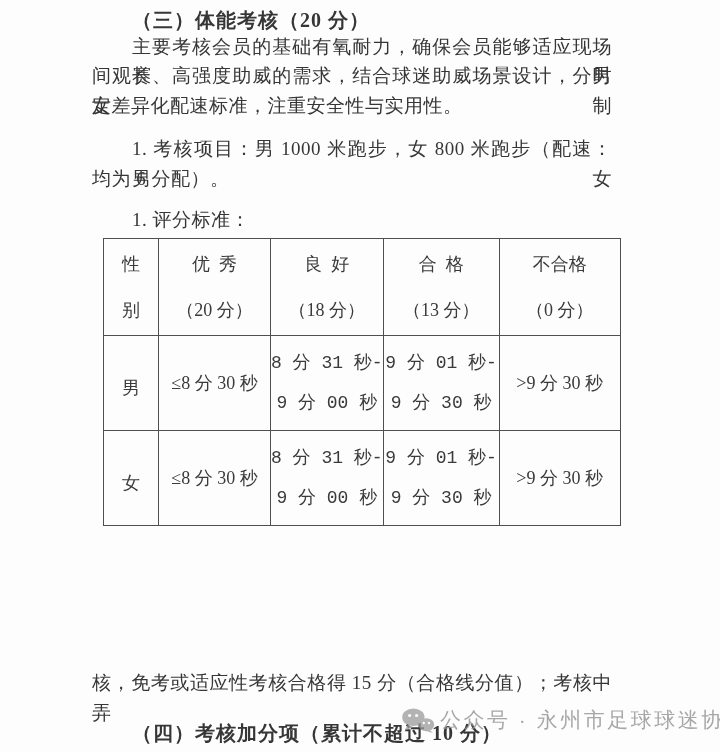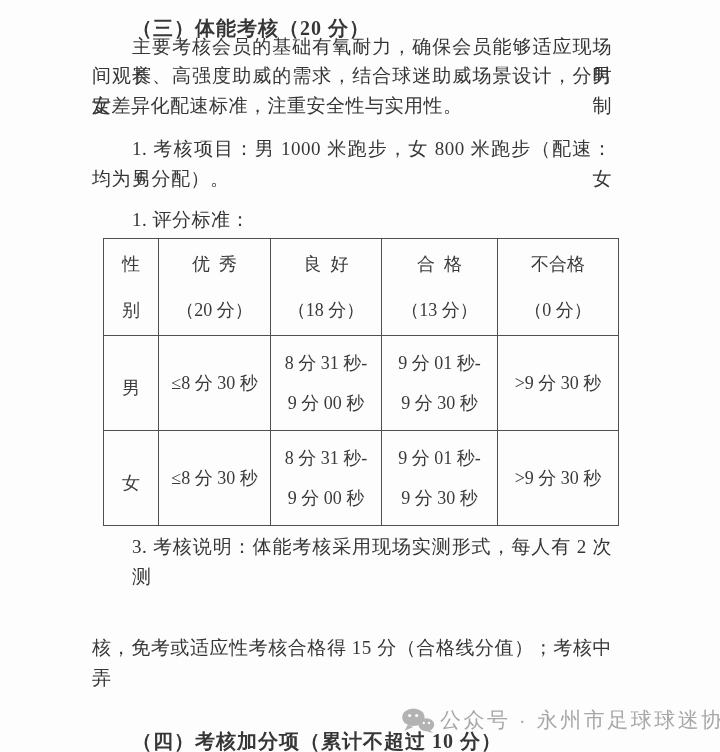--- a/index.html
+++ b/index.html
@@ -22,40 +22,40 @@
     height:29.7px;
     white-space:nowrap;
     letter-spacing:0.5px;
   }
   .just{
     white-space:normal;
     text-align:justify;
     text-align-last:justify;
   }
   .ind{padding-left:40px;}
-  .bold{font-weight:700;font-size:20px;letter-spacing:1px;margin-top:8px;}
+  .bold{font-weight:700;font-size:20px;letter-spacing:1px;}
 
   
   #scoring-table{
     position:absolute;
     left:103px;top:238px;
     border-collapse:collapse;
     table-layout:fixed;
   }
   #scoring-table td{
     border:1px solid #4f4f4f;
     text-align:center;
     vertical-align:middle;
     font-size:18px;
     padding:0;
     color:#3a3a3a;
   }
   .cline{white-space:pre;display:block;}
   .hcell .cline{line-height:46px;}
-  .d2 .cline{line-height:40px;}
+  .d2 .cline{line-height:40px;font-family:Liberation Mono, monospace;}
   .gender-cell{padding-top:10px !important;}
 
   
   #watermark{
     position:absolute;
     left:401px;top:706px;
     display:flex;
     align-items:center;
     gap:5px;
     pointer-events:none;
@@ -152,22 +152,21 @@
         <span class="cline">9 分 01 秒-</span>
         <span class="cline">9 分 30 秒</span>
       </td>
       <td>
         <span class="cline">&gt;9 分 30 秒</span>
       </td>
     </tr>
   </tbody>
     </table>
 
-  <div class="tl ind just" style="top:532px">3. 考核说明：体能考核采用现场实测形式，每人有 2 次测</div>
-  <div class="tl just" style="top:633px">核，免考或适应性考核合格得 15 分（合格线分值）；考核中弄</div>
+  <div class="tl just" style="top:668px">核，免考或适应性考核合格得 15 分（合格线分值）；考核中弄</div>
 
   <div class="tl ind bold" style="top:719px">（四）考核加分项（累计不超过 10 分）</div>
 
   <div id="watermark">
     <svg id="wechat-icon" width="34" height="26" viewBox="0 0 36 28" xmlns="http://www.w3.org/2000/svg">
       <ellipse cx="13" cy="11" rx="12" ry="9.5" fill="#9b9b9b"></ellipse>
       <path d="M7 19 L3.5 25.5 L13 21.5 Z" fill="#9b9b9b"></path>
       <ellipse cx="27" cy="19" rx="8.5" ry="7" fill="#9b9b9b"></ellipse>
       <path d="M30.5 24.5 L34 28 L26.5 25.8 Z" fill="#9b9b9b"></path>
       <circle cx="9" cy="9.2" r="1.7" fill="#fdfdfd"></circle>

